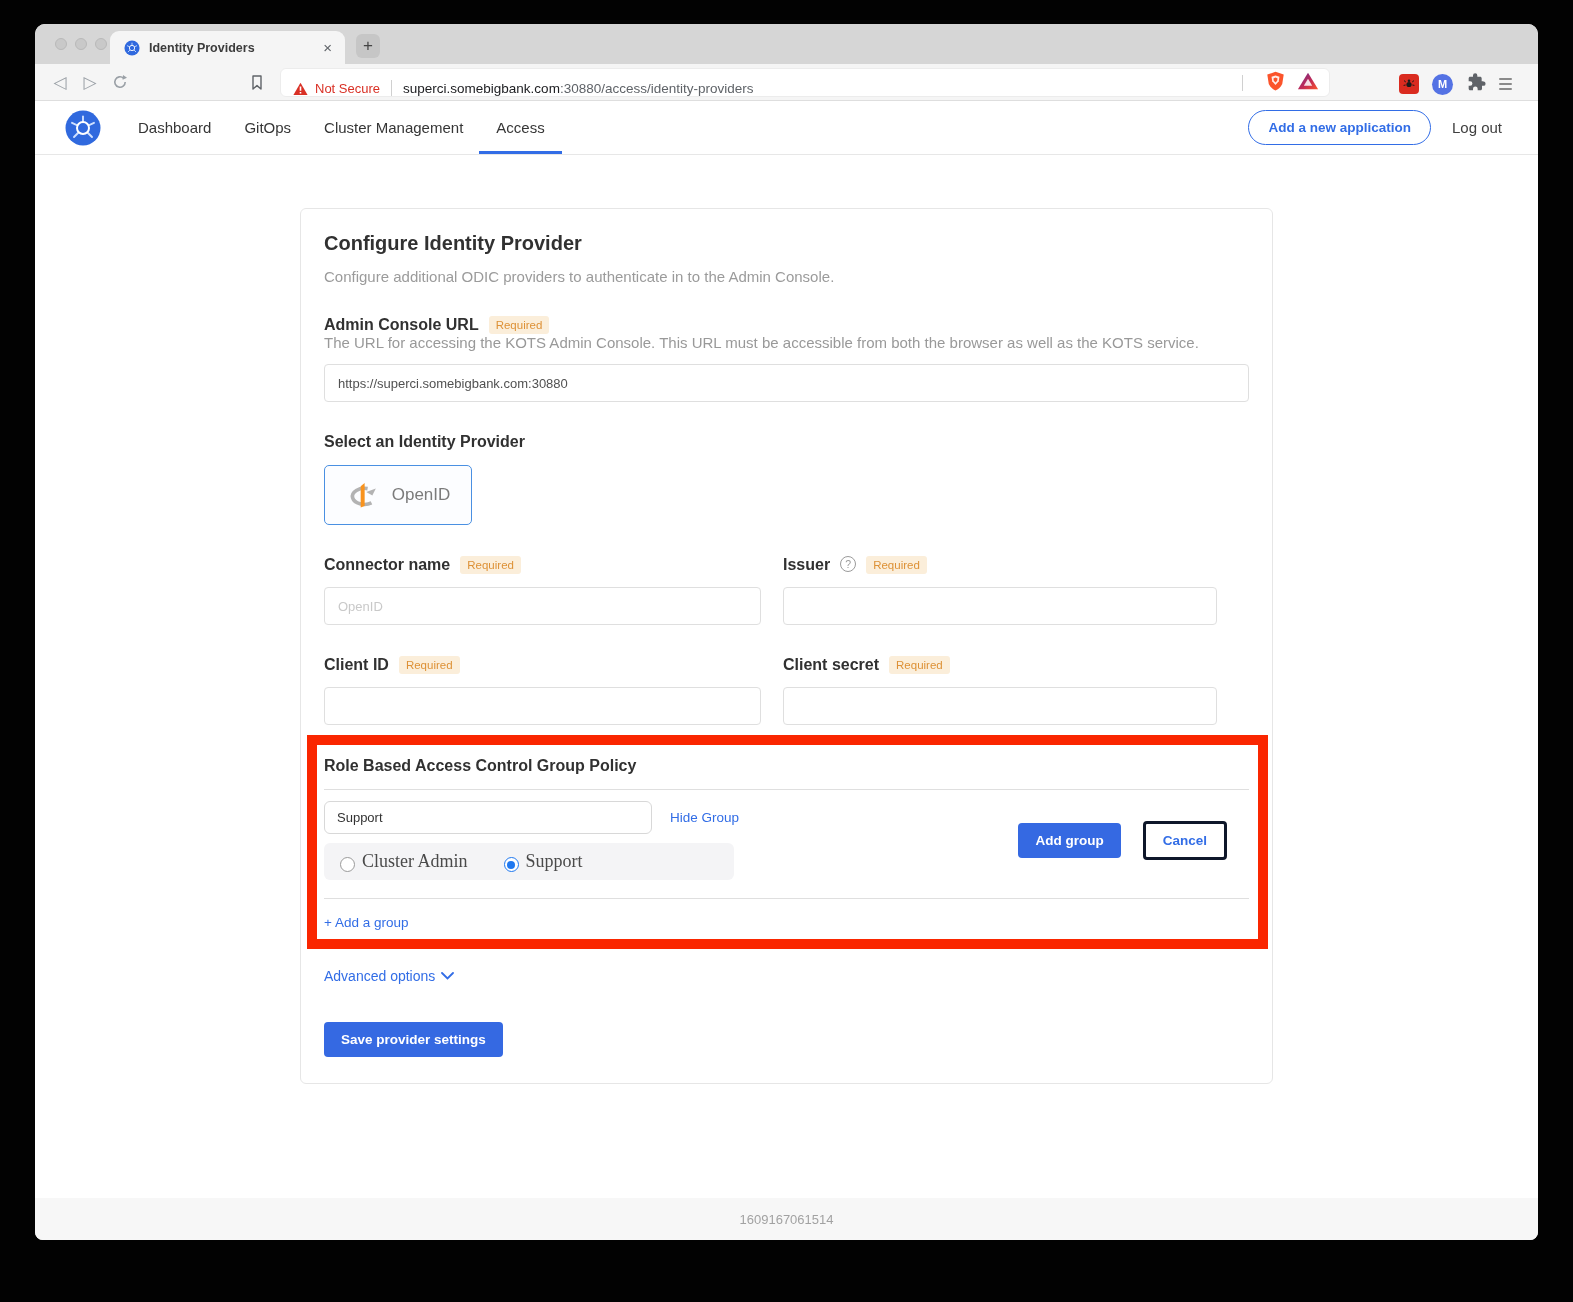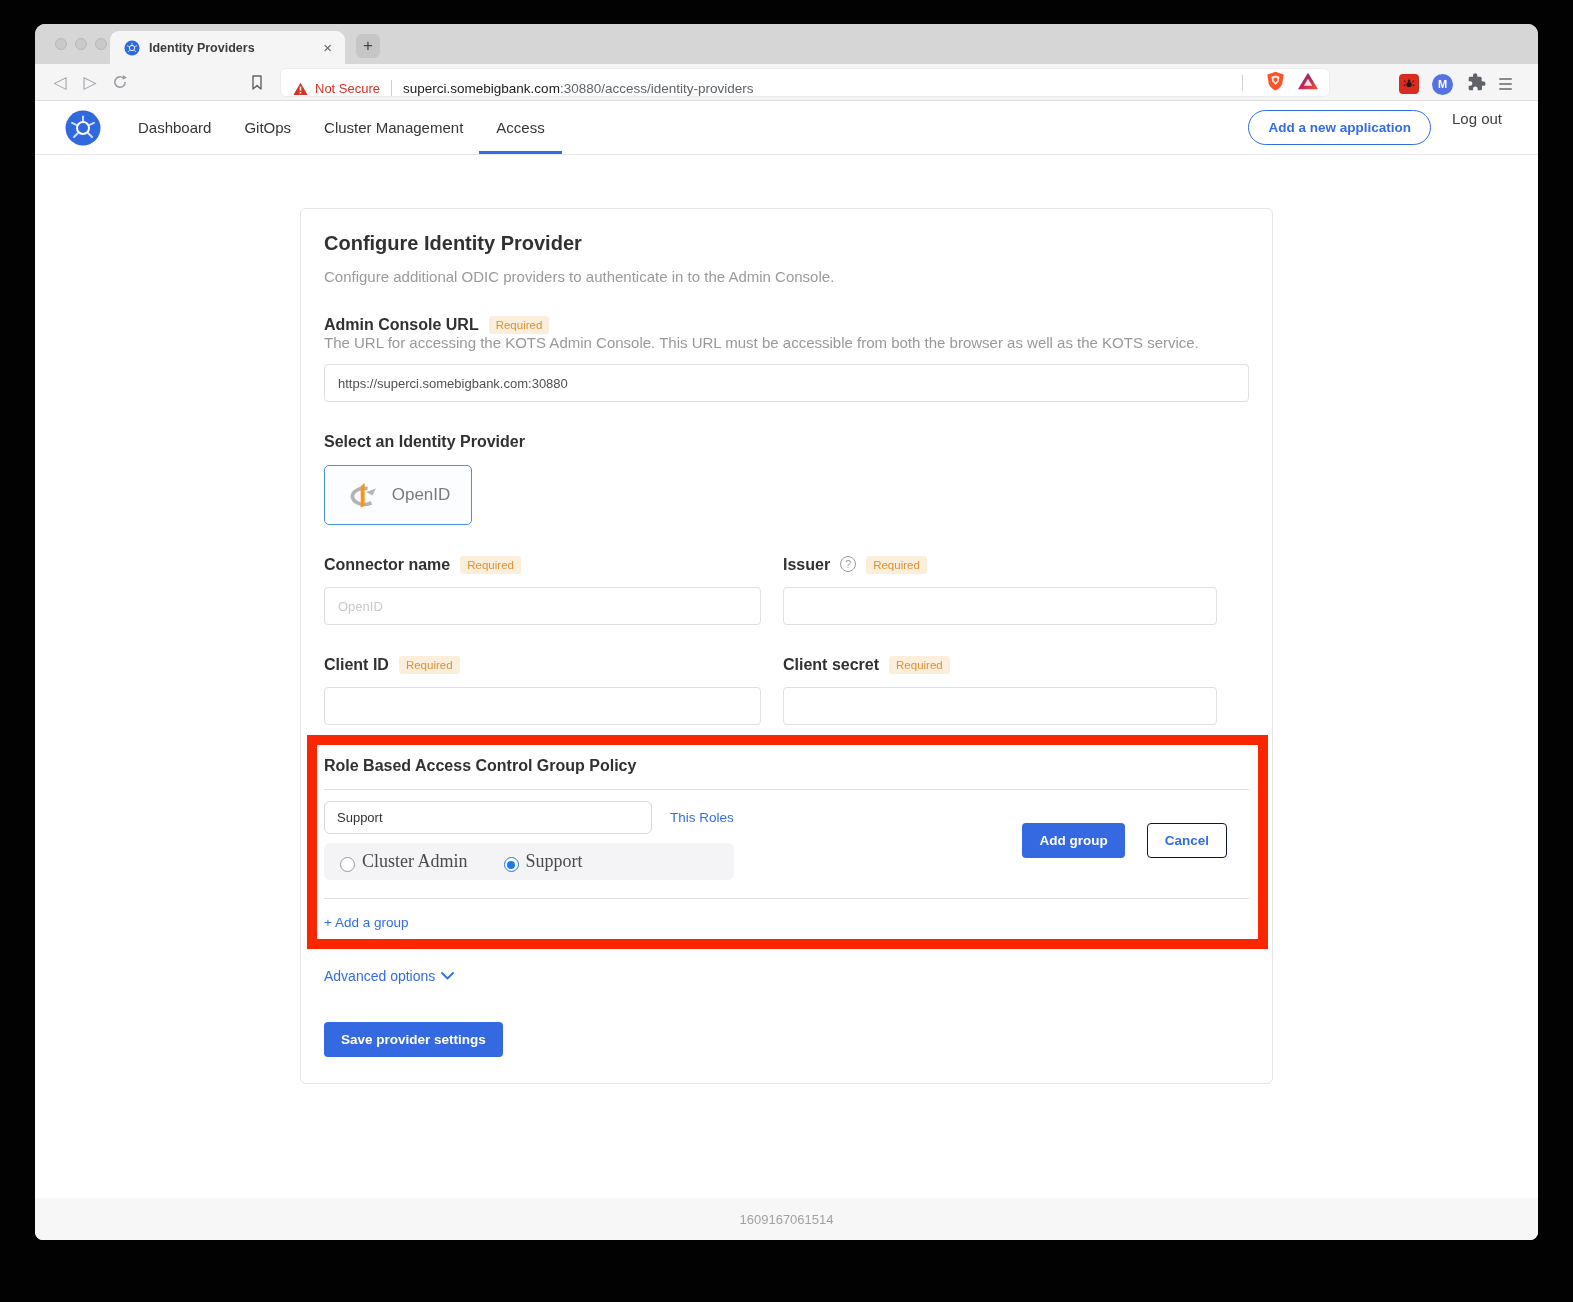--- a/index.html
+++ b/index.html
@@ -49,21 +49,21 @@
 
   
   .appnav { position:absolute; left:0; top:77px; width:100%; height:54px; background:#fff;
             border-bottom:1px solid #e7e7e7; display:flex; align-items:center; padding:0 36px 0 30px; }
   .k8s-logo { width:36px; height:36px; }
   .nav-items { display:flex; gap:33px; margin-left:37px; height:100%; }
   .nav-item { display:flex; align-items:center; font-size:15px; color:#363636; font-weight:500;
               position:relative; height:100%; cursor:default; }
   .nav-item.active::after { content:""; position:absolute; left:-17px; right:-17px; bottom:0;
               height:3px; background:#326de6; }
-  .nav-right { margin-left:auto; display:flex; gap:21px; }
+  .nav-right { margin-left:auto; display:flex; align-items:center; gap:21px; }
   .pill-btn { border:1px solid #326de6; color:#326de6; border-radius:18px; padding:9px 19px;
               font-size:13.5px; font-weight:700; background:#fff; }
   .logout { font-size:15px; color:#404040; }
 
   
   .content { position:absolute; left:0; top:131px; width:100%; bottom:42px; background:#fff; overflow:hidden; }
   .card { width:973px; margin:53px auto 0; background:#fff; border:1px solid #e6e6e6; border-radius:6px;
           padding:23px 23px 26px; }
   .card h1 { font-size:20px; font-weight:700; color:#313131; }
   .card .subtitle { font-size:15px; color:#9b9b9b; margin-top:13px; }
@@ -99,21 +99,21 @@
   .roles-box { margin-top:9px; width:410px; height:37px; background:#f4f4f6; border-radius:6px;
                display:flex; align-items:center; padding-left:16px; gap:36px; }
   .radio-opt { display:flex; align-items:flex-end; gap:7px; font-size:18px; color:#4a4a4a;font-family:Liberation Serif, serif; }
   .radio { width:15px; height:15px; border-radius:50%; border:1.5px solid #9a9a9a; background:#fff;
            position:relative; display:inline-block; }
   .radio.checked { border-color:#1f78f0; }
   .radio.checked::after { content:""; position:absolute; inset:2.5px; background:#1f78f0; border-radius:50%; }
   .group-actions { display:flex; align-items:center; gap:22px; margin-left:auto; padding-right:22px; }
   .btn-primary { background:#3569e2; color:#fff; border:none; border-radius:4px; padding:10px 17px;
                  font-size:13.5px; font-weight:700; font-family:inherit; }
-  .btn-outline { background:#fff; color:#326de6; border:1px solid #0f172a; border-radius:4px;
+  .btn-outline { background:#fff; color:#326de6; border:3px solid #0f172a; border-radius:4px;
                  padding:9px 17px; font-size:13.5px; font-weight:700; font-family:inherit; }
   .add-group-link { display:inline-block; font-size:13.5px; color:#326de6; margin-top:16px; }
 
   .adv-row { margin-top:19px; display:flex; align-items:center; gap:6px; color:#326de6; font-size:14px; }
   .save-btn { margin-top:38px; }
 
   
   .footer { position:absolute; left:0; bottom:0; width:100%; height:42px; background:#f7f7f7;
             display:flex; align-items:center; justify-content:center; font-size:13px; color:#a2a2a2; }
 </style>
@@ -317,21 +317,21 @@
       </div>
 
       
       <div class="rbac-wrap">
         <div class="rbac-title">Role Based Access Control Group Policy</div>
         <hr class="rbac-hr">
         <div class="group-block">
           <div class="group-left">
             <div class="group-input-row">
               <input class="group-input" type="text" value="Support" style="">
-              <span class="hide-roles">This Roles</span>
+              <span class="hide-roles">Hide Group</span>
             </div>
             <div class="roles-box">
               <span class="radio-opt">
                 <span class="radio"></span>
                 <span>Cluster Admin</span>
               </span>
               <span class="radio-opt">
                 <span class="radio checked"></span>
                 <span>Support</span>
               </span>

